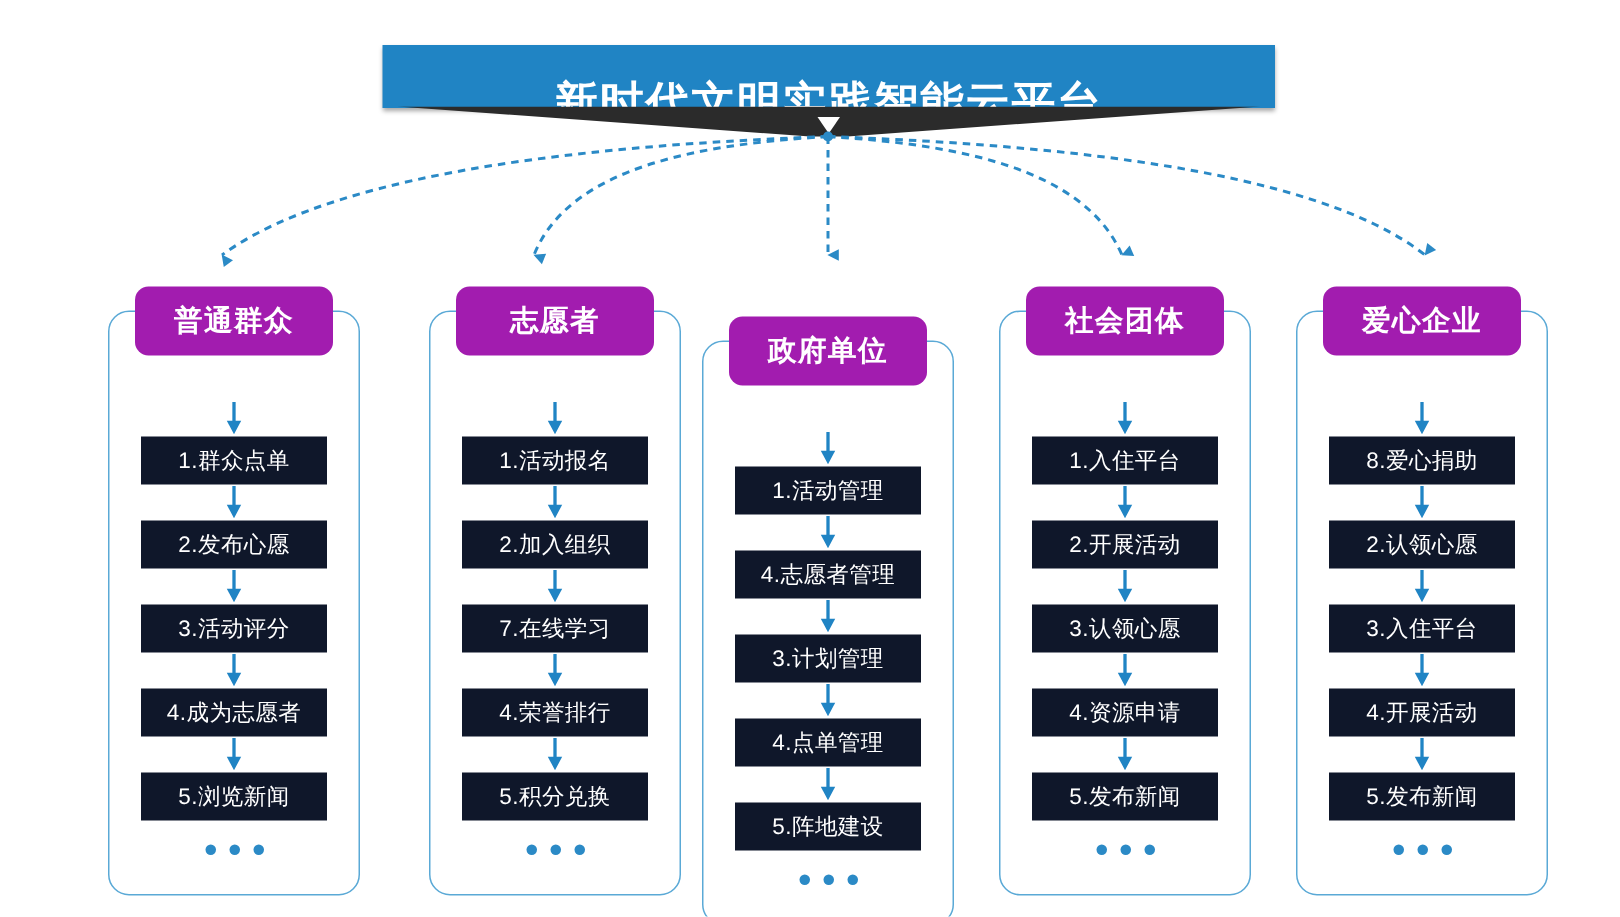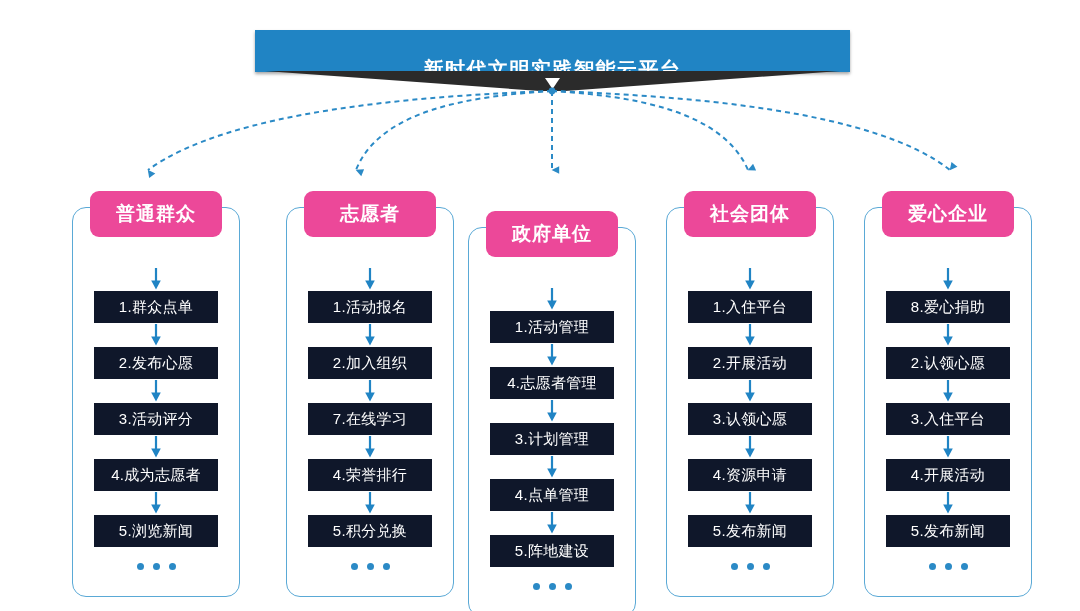--- a/index.html
+++ b/index.html
@@ -14,21 +14,21 @@
 
   
   .banner-wrap{position:absolute;left:255px;top:30px;width:595px;height:42px;}
   .banner{
     width:100%;height:100%;
     background:#2084c4;
     display:flex;align-items:center;justify-content:center;
     box-shadow:0 2px 3px rgba(0,0,0,.35);
   }
   .banner-title{
-    color:#ffffff;font-size:20px;font-weight:bold;letter-spacing:1.5px;
+    color:#ffffff;font-size:29px;font-weight:bold;letter-spacing:1.5px;
     line-height:1;
     margin-top:36px;
   }
   .ribbon{
     position:absolute;left:265px;top:71px;width:575px;height:22px;
     pointer-events:none;
   }
   .ribbon svg{display:block;}
 
   
@@ -36,21 +36,21 @@
 
   
   .col{position:absolute;top:207px;width:168px;height:390px;}
   .col .rail{
     position:absolute;left:0;top:0;width:168px;height:390px;
     border:1.6px solid #5aa9d6;border-radius:14px;
     box-sizing:border-box;background:#ffffff;
   }
   .head-chip{
     position:absolute;left:50%;top:-16px;transform:translateX(-50%);
-    width:132px;height:46px;border-radius:9px;background:#ec4899;
+    width:132px;height:46px;border-radius:9px;background:#a21caf;
     display:flex;align-items:center;justify-content:center;
     color:#fff;font-size:19px;font-weight:bold;letter-spacing:1px;
     z-index:3;
   }
   .items{
     position:absolute;left:0;top:60px;width:168px;
     display:flex;flex-direction:column;align-items:center;
   }
   .item{
     width:124px;height:32px;background:#0f172a;color:#ffffff;

